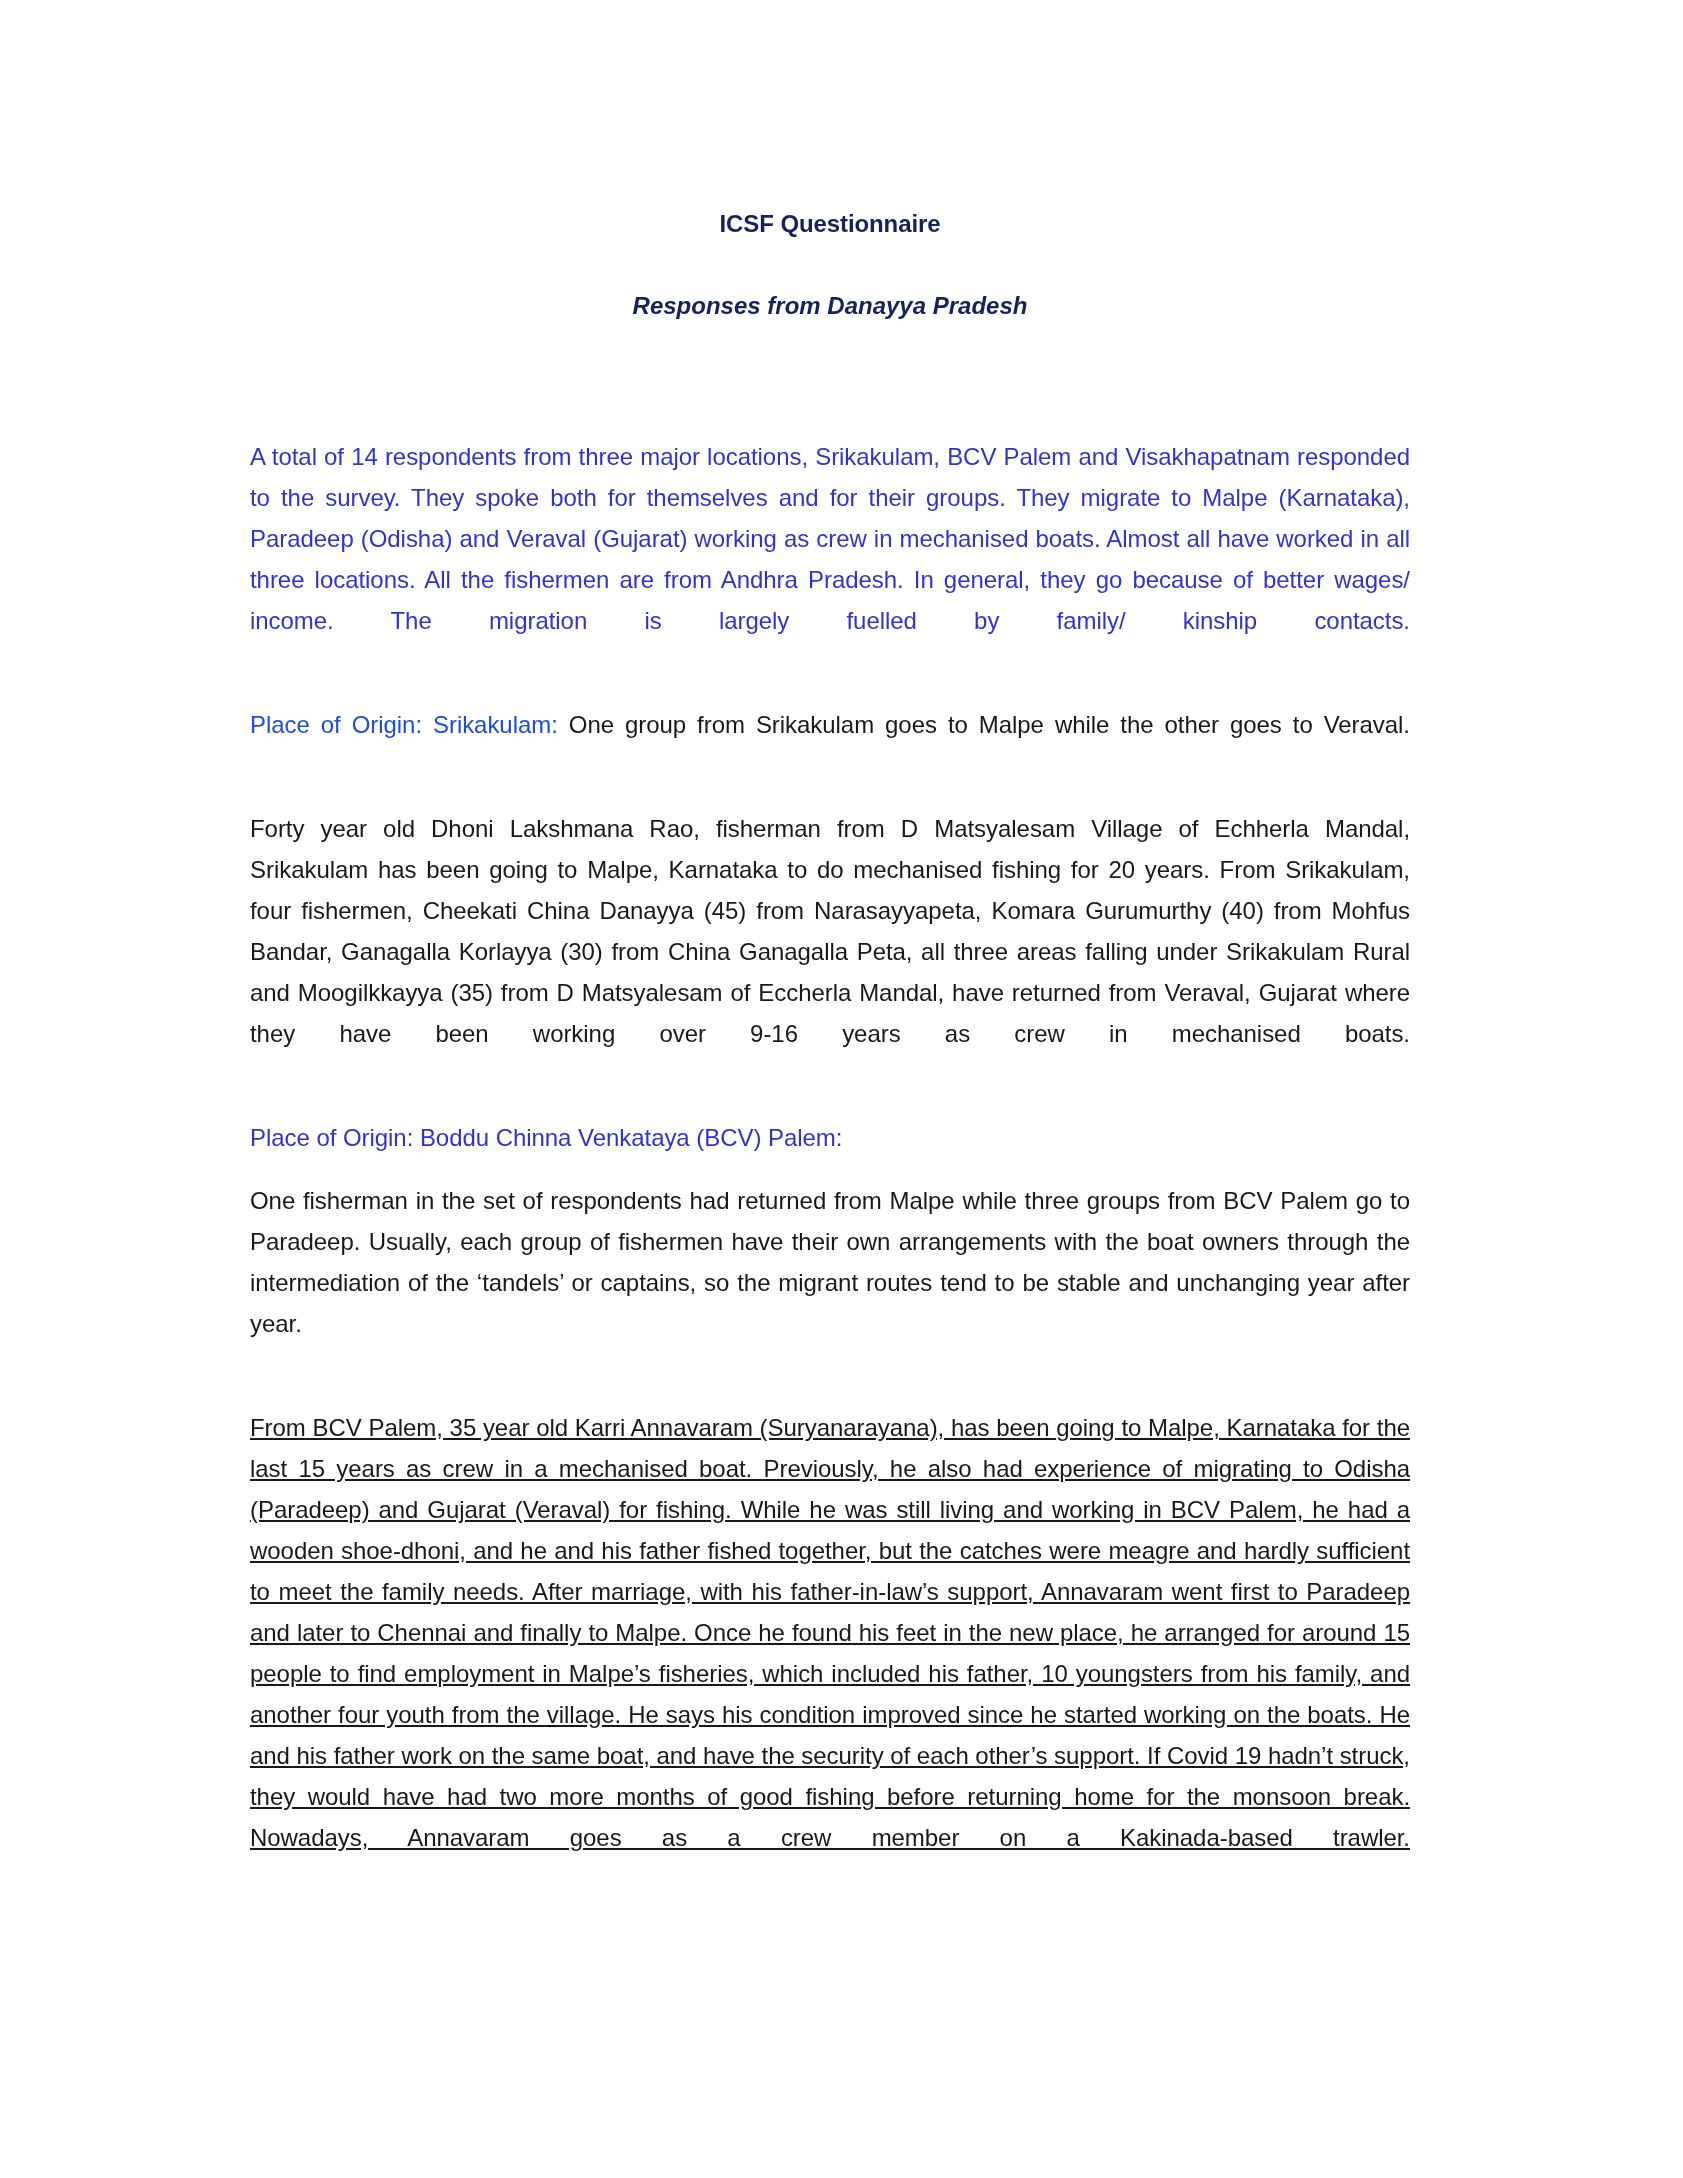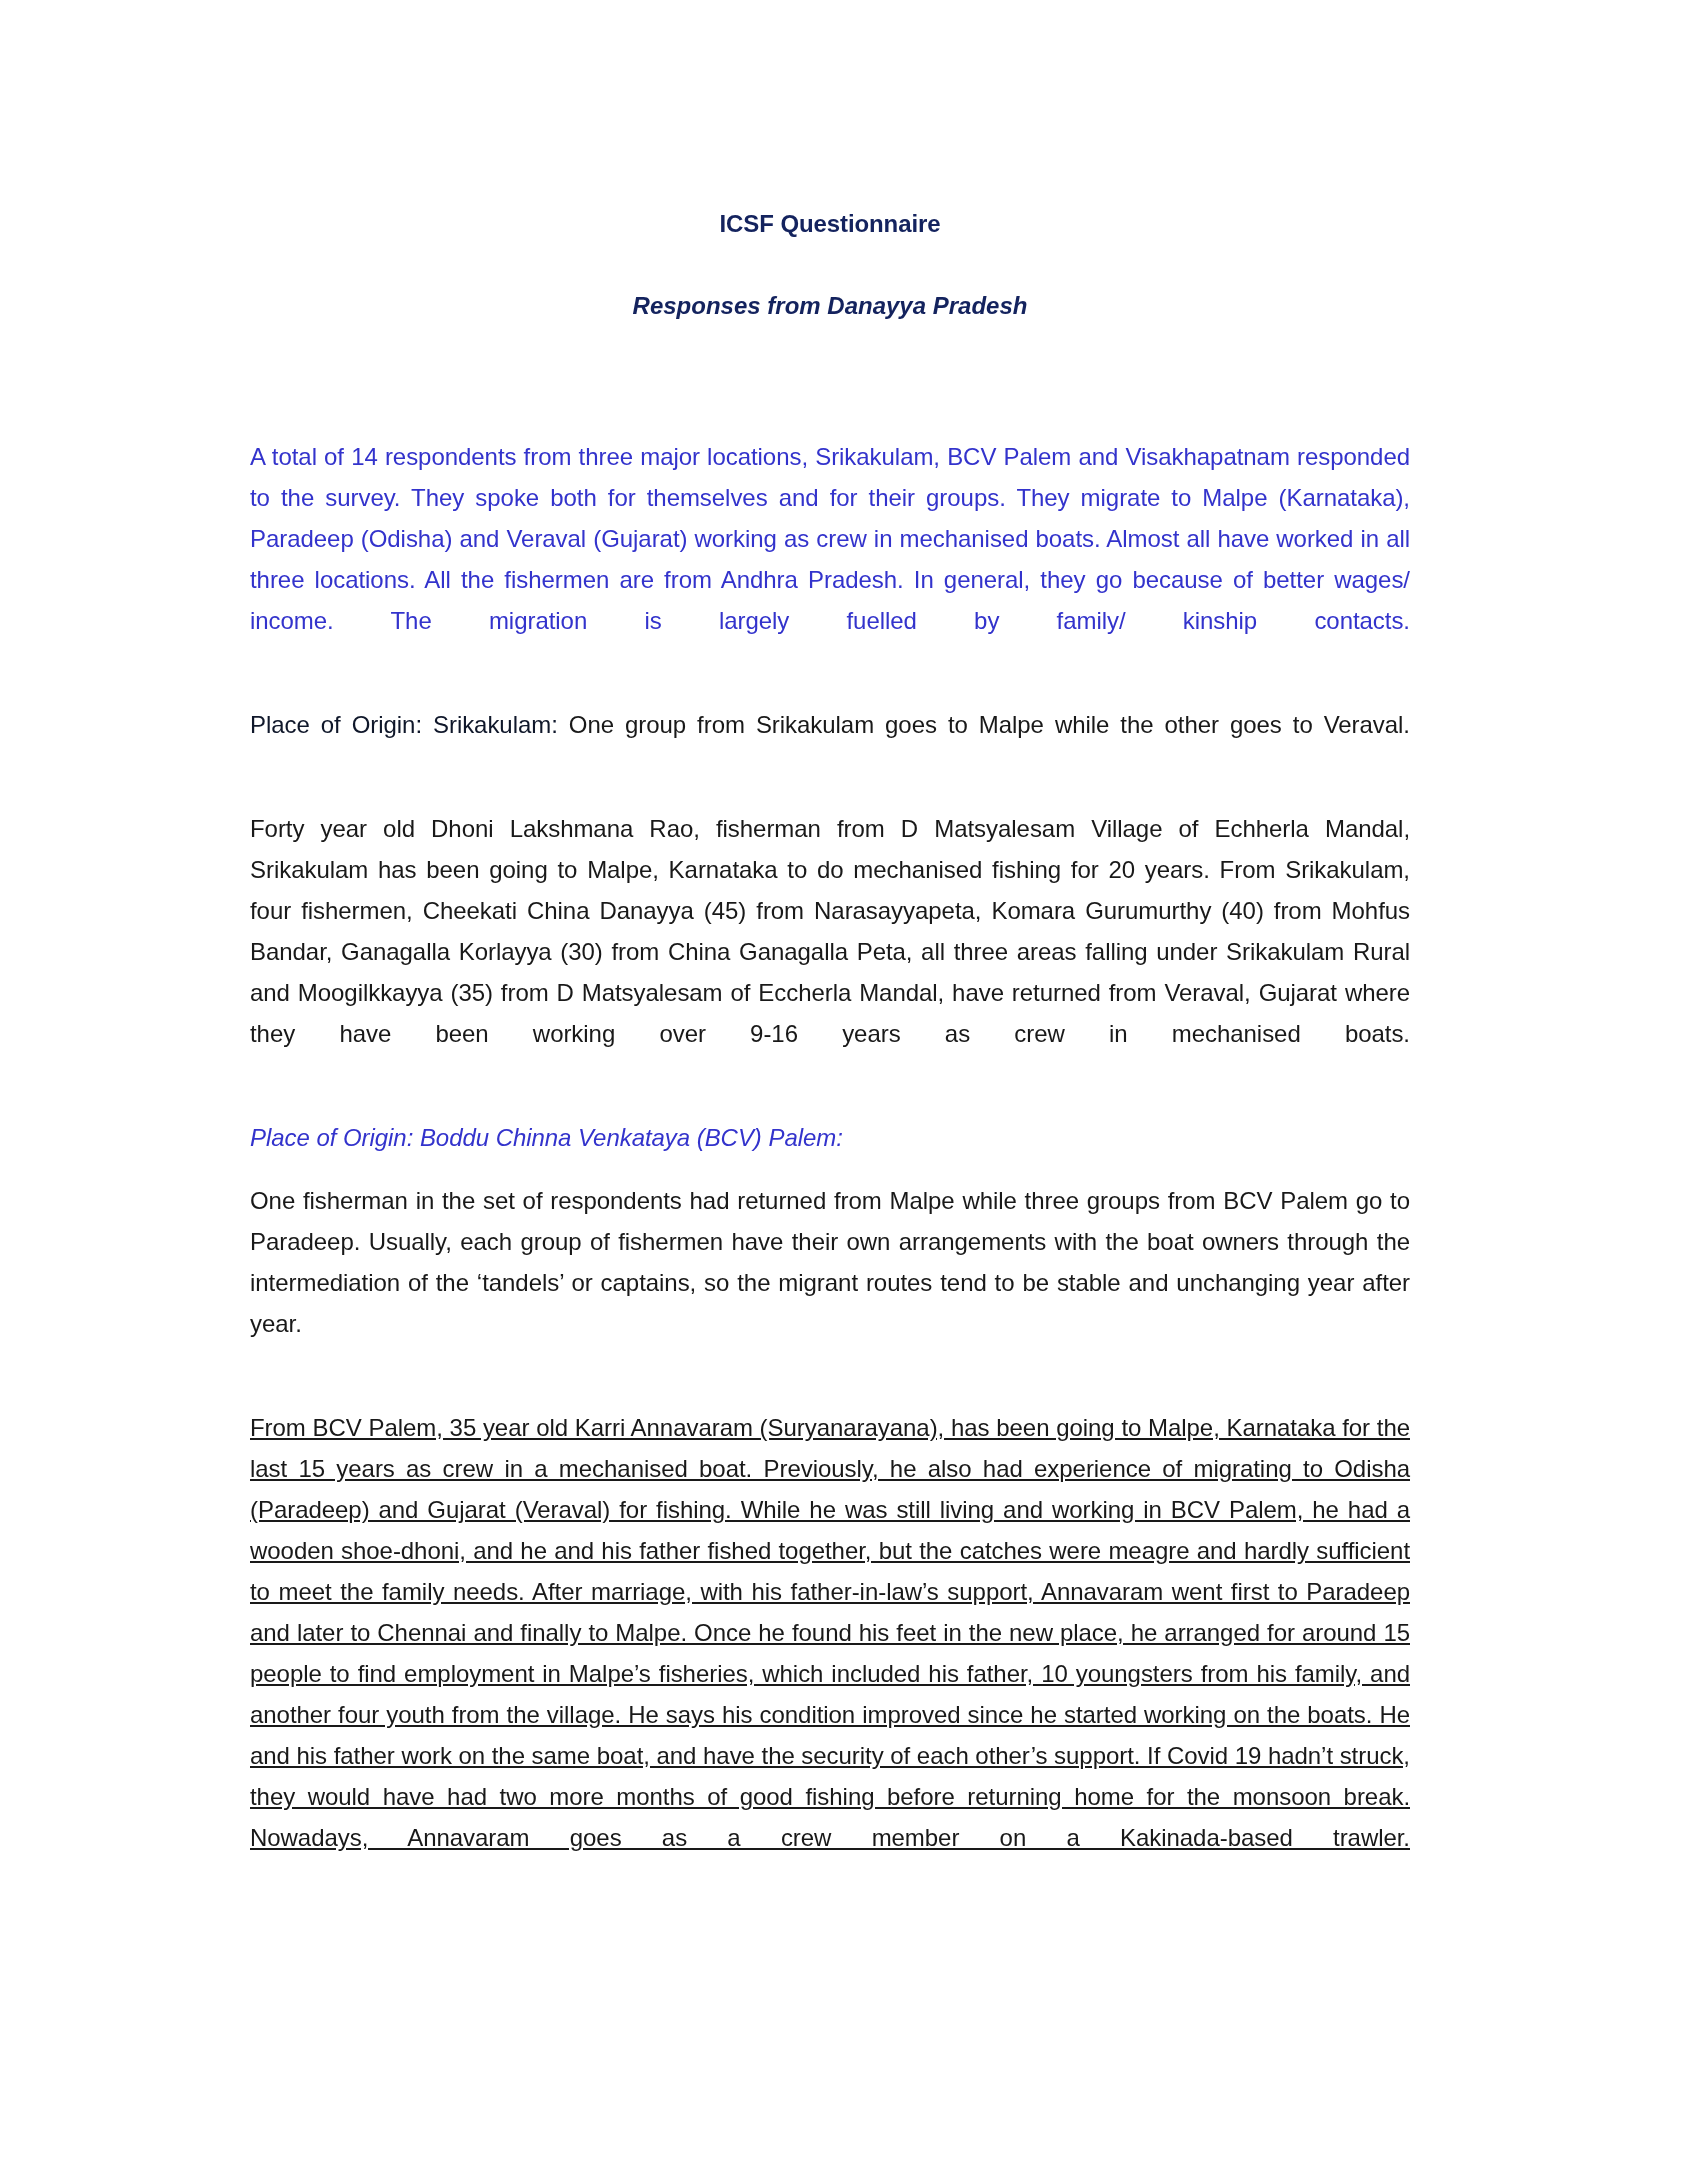--- a/index.html
+++ b/index.html
@@ -73,28 +73,27 @@
   p.para.blue {
     color: #3333cc;
   }
   
   p.para::after {
     content: "";
     display: inline-block;
     width: 100%;
   }
   .heading-inline {
-    color: #0f172a;
+    color: #1d4ed8;
     margin-top: 44px;
   }
   p.heading-only {
     text-align: left;
     color: #3333cc;
     margin-bottom: 22px;
-    font-style: italic;
   }
   p.heading-only::after { content: none; }
 </style>
 </head>
 <body>
 
 <div class="page">
 
   <div class="title-block">
     <div class="title-line">ICSF Questionnaire</div>

